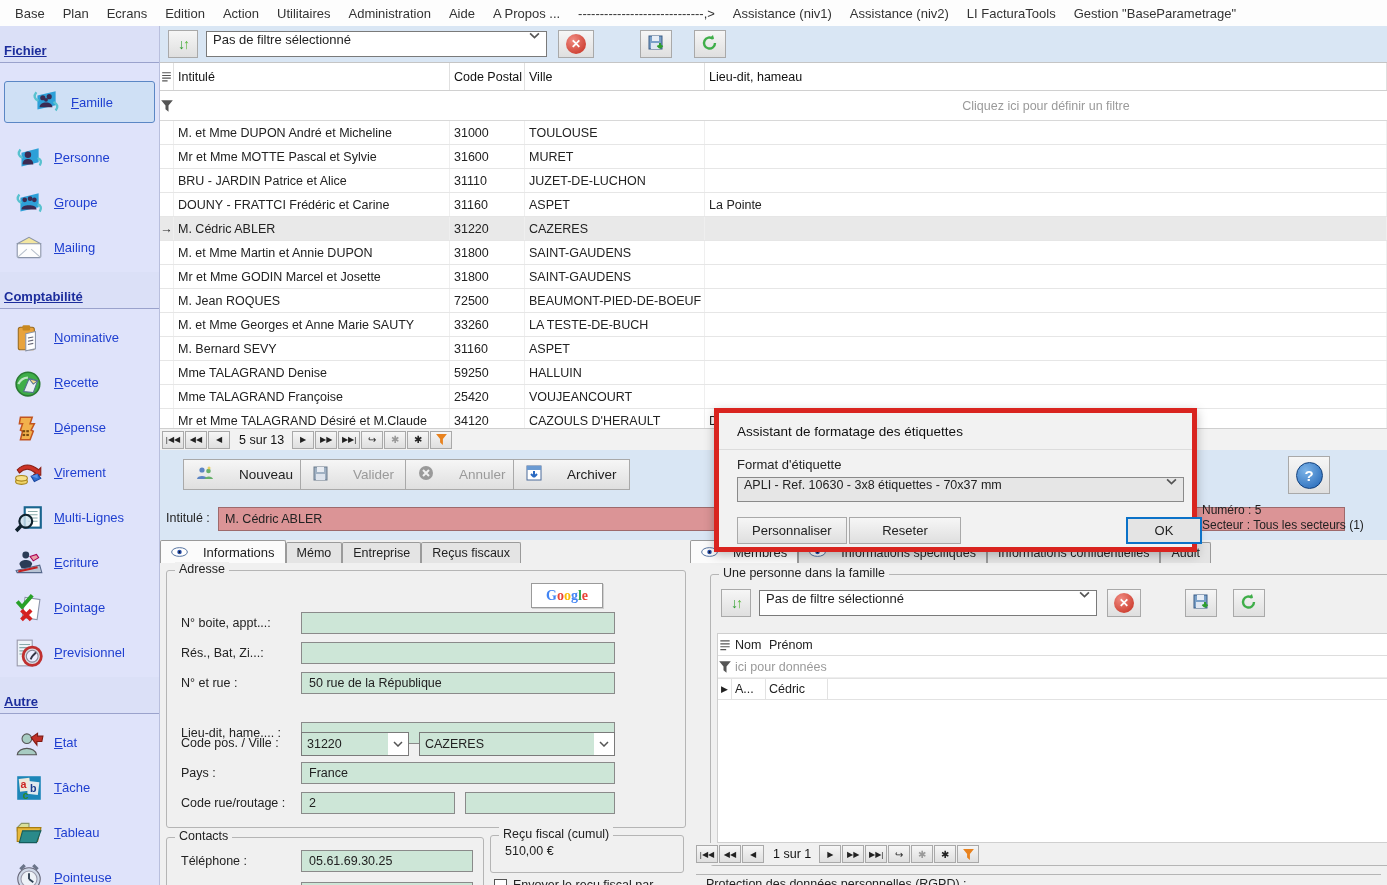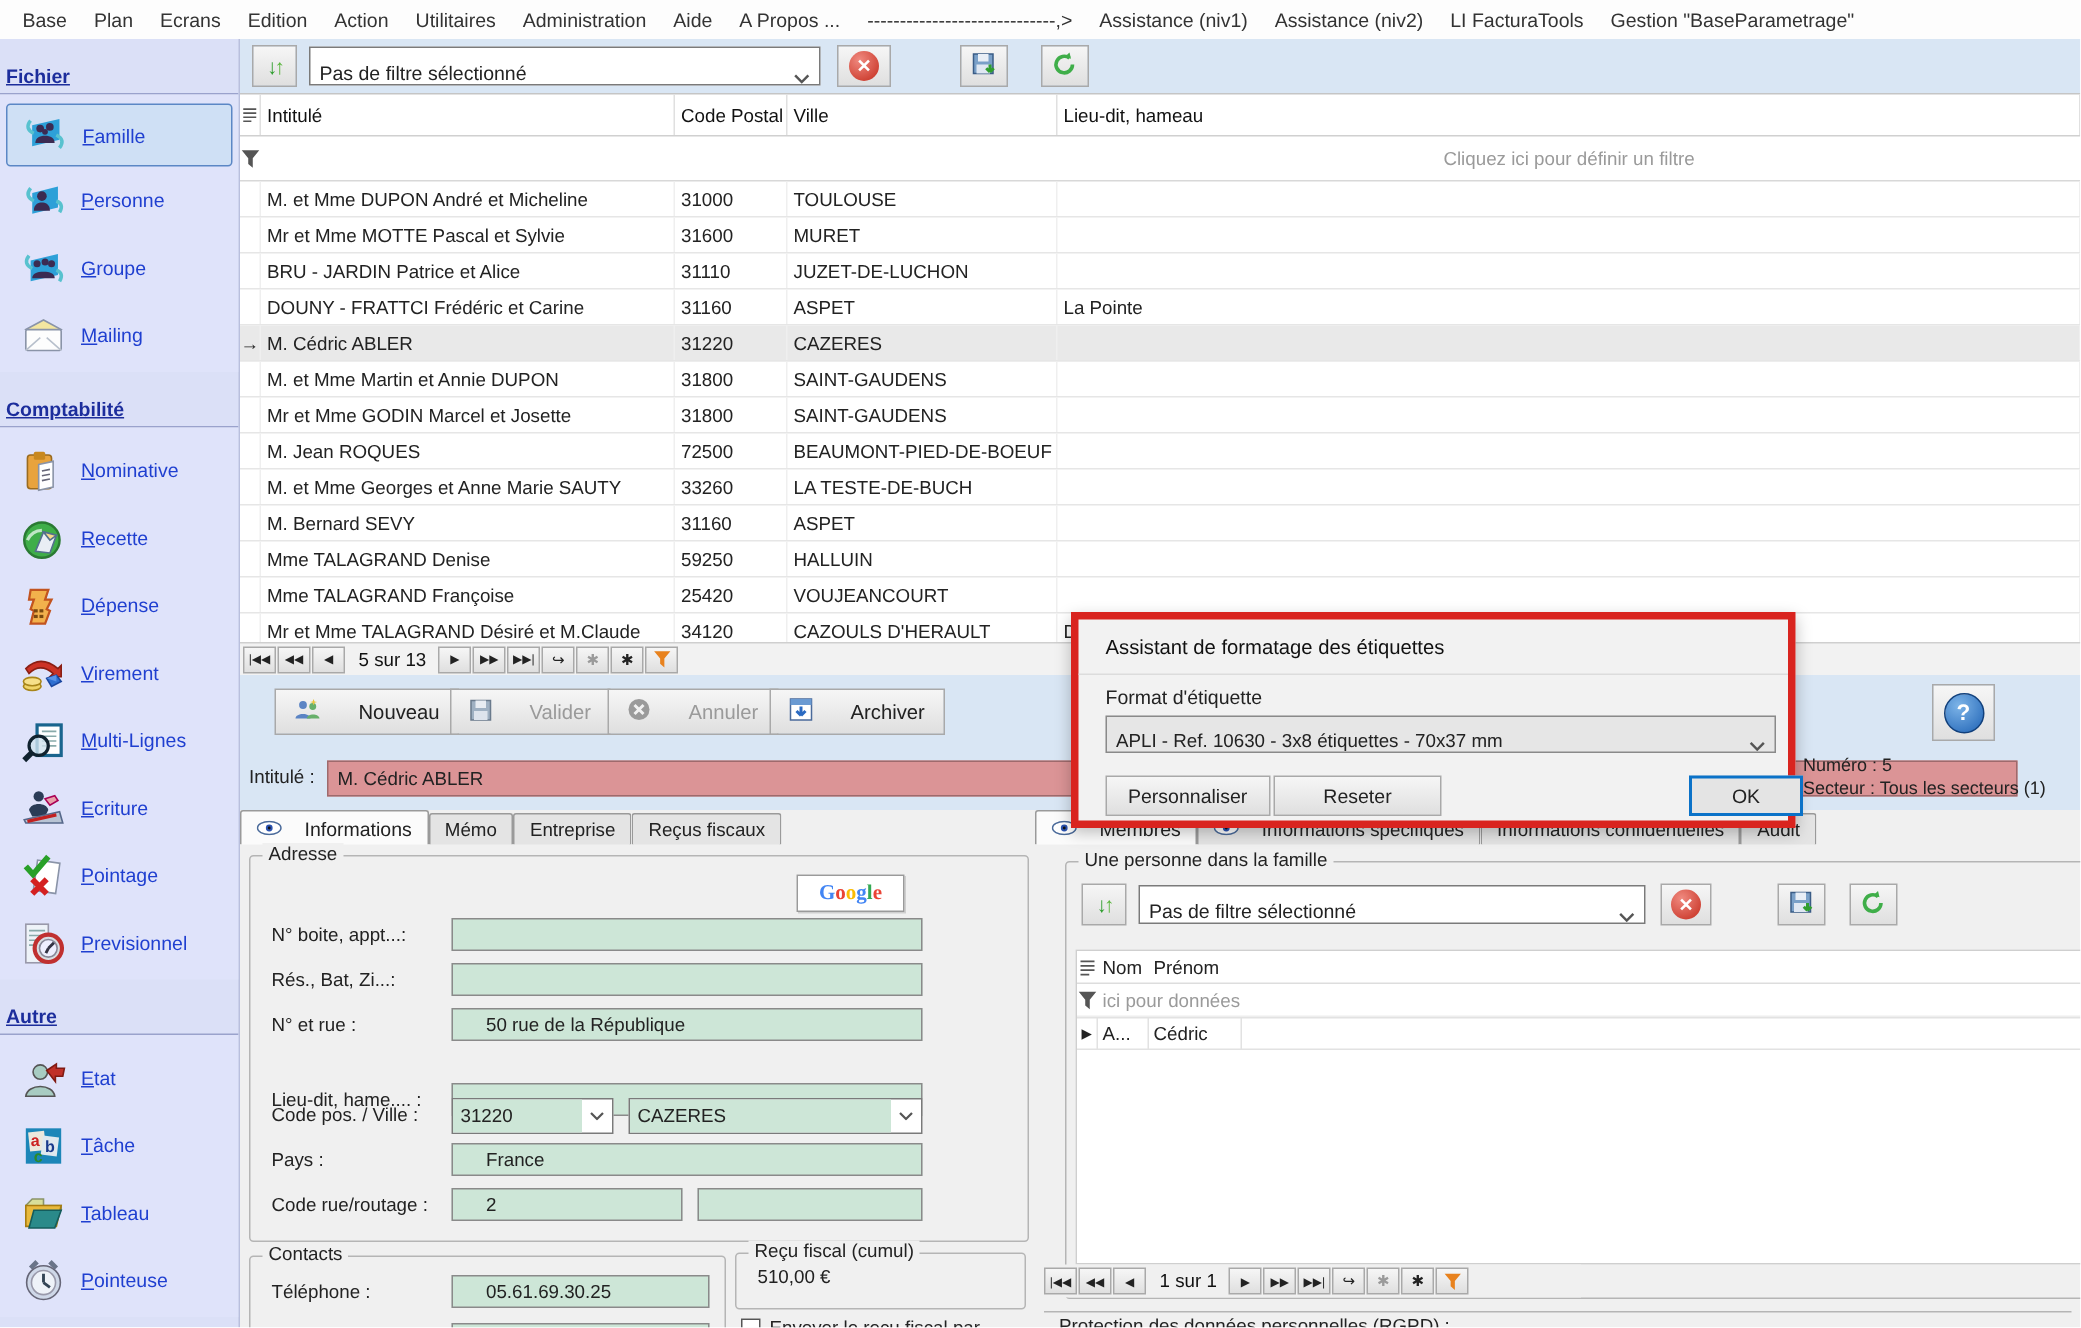--- a/index.html
+++ b/index.html
@@ -17,32 +17,32 @@
              border-right:1px solid #b9bfdd; overflow:hidden; }
   .side-header { margin-top:12px; padding:5px 6px 4px 4px; font-weight:bold; color:#1c2d9c;
                  border-bottom:1px solid #9aa2cc;text-decoration:underline; }
   .side-items { padding:6px 0 2px 0; background:#dfe3fa; }
   .side-item { display:flex; align-items:center; height:45px; padding-left:12px; cursor:pointer; }
   .side-item .sicon { width:34px; height:32px; display:flex; align-items:center; justify-content:center; flex:none; }
   .side-item .sicon svg { width:30px; height:30px; }
   .side-label { display:inline-block; margin-left:8px; color:#1f3fd0; }
   .side-label::first-letter { text-decoration:underline; }
   .side-item.selected { background:#cfe0f5; border:1px solid #5b87c5; border-radius:3px;
-                        margin:0 4px; padding-left:8px; height:42px; }
+                        margin:12px 4px; padding-left:24px; height:42px; }
 
   
   .bluestrip { background:#d9e6f4; }
   .btn { border:1px solid #a9a9a9; background:linear-gradient(#f6f6f6,#dfdfdf); display:inline-flex;
          align-items:center; justify-content:center; cursor:pointer; font-size:13px; color:#222; }
   .btn.disabled { color:#9a9a9a; }
-  .combo { background:#fff; border:1px solid #7a7a7a; display:flex; align-items:flex-end; height:26px;
+  .combo { background:#fff; border:1px solid #7a7a7a; display:flex; align-items:flex-start; height:26px;
            padding:0 6px; position:relative; cursor:pointer; }
   .combo .chev { margin-left:auto; display:flex; }
   .greenfield { background:#cde6d7; border:1px solid #8a8a8a; height:22px; display:flex;
-                align-items:center; padding:0 22px; font-size:12.5px; }
+                align-items:center; padding:0 7px; font-size:12.5px; }
 
   
   .toolbar { position:absolute; left:160px; top:26px; width:1227px; height:36px;
              display:flex; align-items:center; }
   .tb-btn { width:30px; height:28px; }
   .sorttxt { font-weight:bold; font-size:14px; letter-spacing:-2px; }
   .sorttxt .dn { color:#2f9e2f; } .sorttxt .up { color:#57b53a; }
   .redx { width:20px; height:20px; border-radius:50%; background:radial-gradient(circle at 35% 30%,#f08a80,#c42b1c);
           color:#fff; font-weight:bold; font-size:12px; display:flex; align-items:center; justify-content:center; }
 

